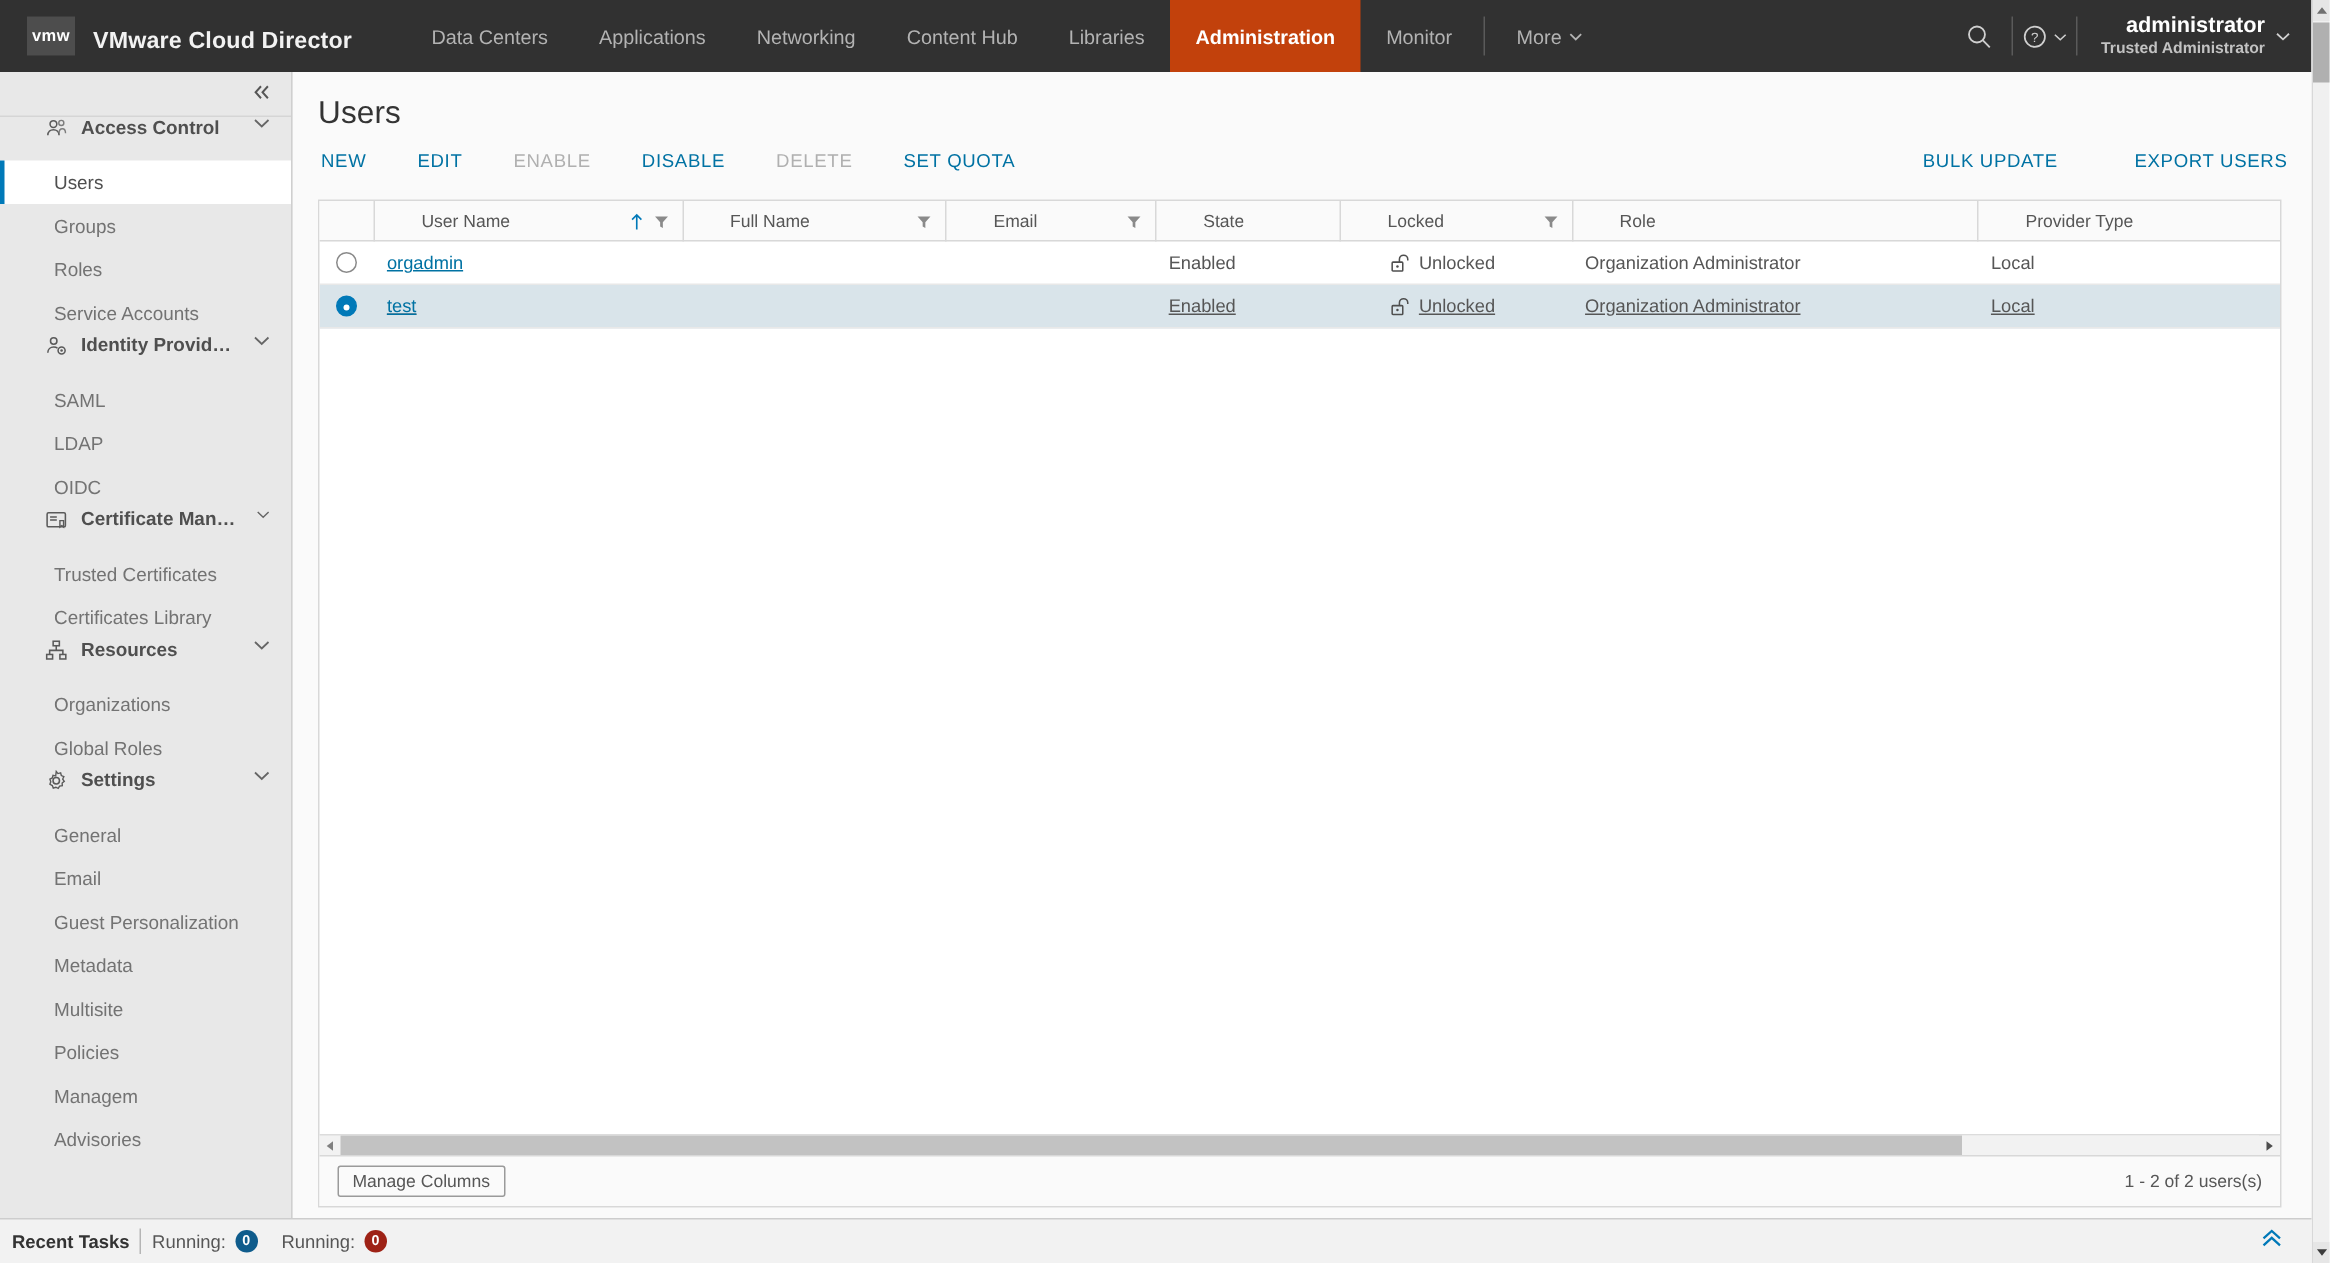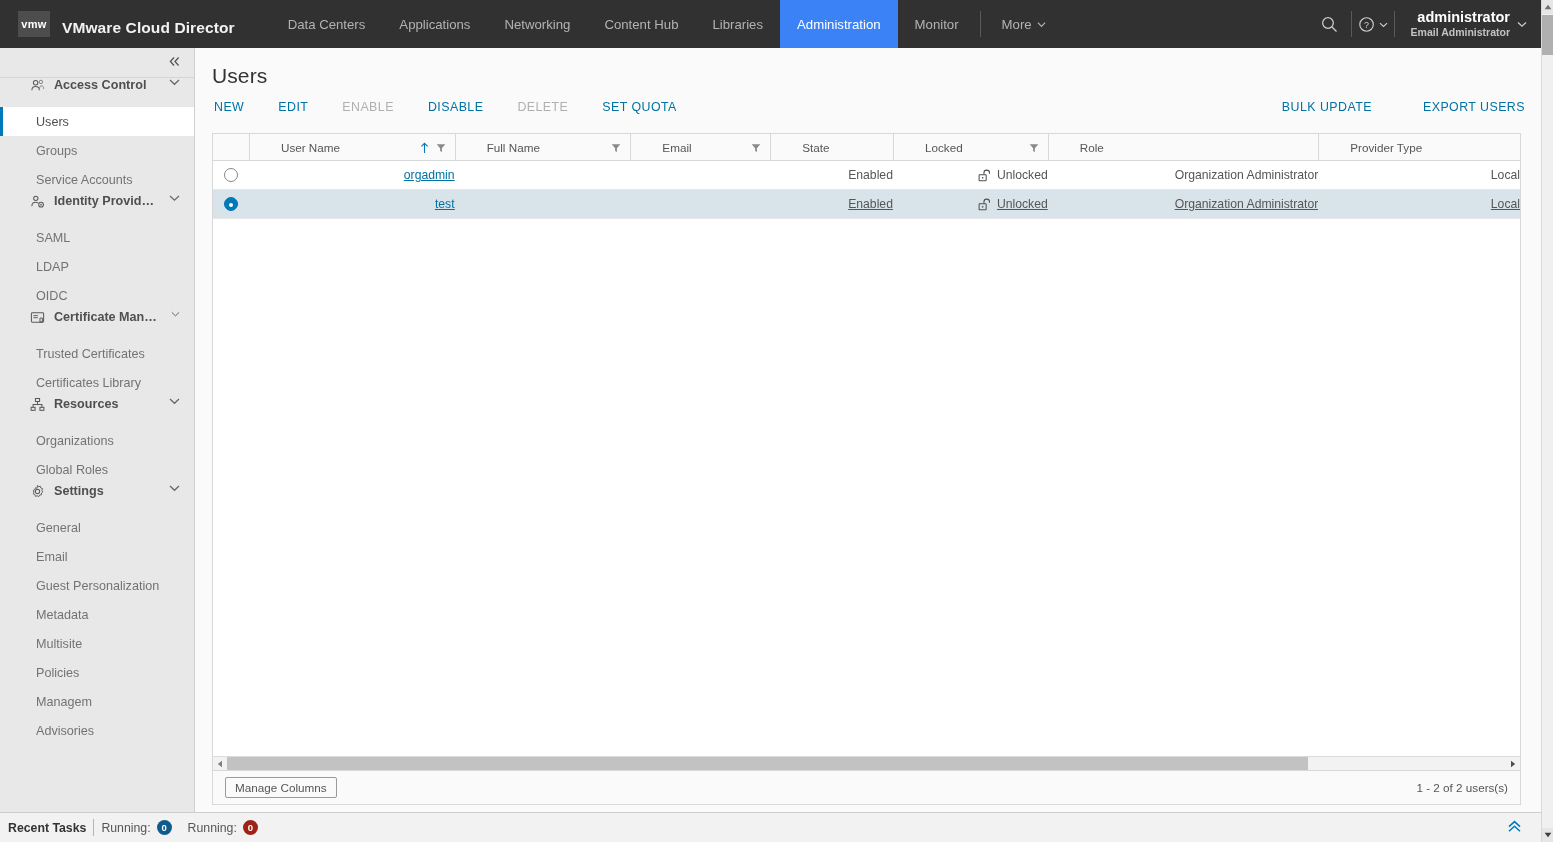--- a/index.html
+++ b/index.html
@@ -24,21 +24,21 @@
   }
   #brand-title {
     color: #f2f2f2; font-size: 15.5px; font-weight: bold;
     margin-left: 12px; letter-spacing: .1px; white-space: nowrap;
   }
   #main-nav { display: flex; align-items: center; height: 48px; margin-left: 36px; }
   .nav-item {
     color: #b3b3b3; font-size: 13.2px; height: 48px; padding: 0 17px;
     display: flex; align-items: center; white-space: nowrap; cursor: pointer;
   }
-  .nav-item.active { background: #3b82f6; color: #ffffff; }
+  .nav-item.active { background: #c2410c; color: #ffffff; font-weight: bold; }
   .nav-sep { width: 1px; height: 26px; background: #5a5a5a; margin: 0 4px; }
   .nav-more { display: flex; align-items: center; gap: 5px; }
 
   #header-right {
     margin-left: auto; display: flex; align-items: center; height: 48px; padding-right: 14px;
   }
   .hdr-icon-btn {
     width: 42px; height: 48px; display: flex; align-items: center;
     justify-content: center; cursor: pointer;
   }
@@ -133,21 +133,21 @@
   .hcell .hlabel { white-space: nowrap; overflow: hidden; margin-left: 22px; }
   .hcell .hicons { margin-left: auto; display: flex; align-items: center; gap: 7px; padding-right: 9px; }
   .sort-asc { color: #0079b8; font-size: 12px; line-height: 1; }
 
   #grid-body { flex: 1; overflow: hidden; position: relative; }
   .grow {
     display: flex; height: 29px; align-items: center;
     border-bottom: 1px solid #e8e8e8; font-size: 12.2px; color: #565656;
   }
   .grow.selected { background: #d9e4ea; text-decoration: underline; }
-  .gcell { display: flex; align-items: center; height: 29px; padding-left: 9px; overflow: hidden; white-space: nowrap; justify-content: flex-end; }
+  .gcell { display: flex; align-items: center; height: 29px; padding-left: 9px; overflow: hidden; white-space: nowrap; }
   .cell-link { color: #0072a3; text-decoration: underline; cursor: pointer; }
   .lock-cell { display: flex; align-items: center; gap: 6px; }
 
   .radio-cell { display: flex; align-items: center; justify-content: center; }
   .radio {
     width: 14px; height: 14px; border-radius: 50%; border: 1px solid #8a8a8a;
     background: #fff; cursor: pointer; display: block; position: relative;
   }
   .radio.checked { background: #0079b8; border-color: #0079b8; }
   .radio.checked::after {
@@ -233,21 +233,21 @@
         <text x="9" y="13.6" font-size="9.4" fill="#cfcfcf" text-anchor="middle" font-family="Liberation Sans, sans-serif">?</text>
       </svg>
       <svg width="9" height="9" viewBox="0 0 10 10" style="margin-left:2px">
         <path d="M1 3.5 L5 7.2 L9 3.5" fill="none" stroke="#cfcfcf" stroke-width="1.2"></path>
       </svg>
     </div>
     <div class="hdr-div"></div>
     <div id="user-block">
       <div>
         <div id="user-name">administrator</div>
-        <div id="user-role">Email Administrator</div>
+        <div id="user-role">Trusted Administrator</div>
       </div>
       <svg width="10" height="10" viewBox="0 0 10 10">
         <path d="M1 3.5 L5 7.2 L9 3.5" fill="none" stroke="#cfcfcf" stroke-width="1.2"></path>
       </svg>
     </div>
   </div>
 </div>
 
 <div id="page-scrollbar">
   <div class="sb-arrow">
@@ -280,20 +280,21 @@
       <circle cx="11.6" cy="4.2" r="1.8" fill="none" stroke="#7d7d7d" stroke-width="1"></circle>
       <path d="M10 11.6 c0-2 1-3.2 2.4-3.2 s2.2 1.2 2.2 3.2" fill="none" stroke="#7d7d7d" stroke-width="1"></path>
     </svg>
     <span class="g-label">Access Control</span>
     <svg class="g-chev" width="11" height="8" viewBox="0 0 11 8">
       <path d="M1 2 L5.5 6.3 L10 2" fill="none" stroke="#666" stroke-width="1.2"></path>
     </svg>
   </div>
   <div class="nav-child selected">Users</div>
   <div class="nav-child">Groups</div>
+  <div class="nav-child">Roles</div>
   <div class="nav-child">Service Accounts</div>
 
   <div class="nav-group">
     <svg class="nav-icon" viewBox="0 0 16 16">
       <circle cx="6.2" cy="4.6" r="2.3" fill="none" stroke="#5a5a5a" stroke-width="1.1"></circle>
       <path d="M2 13 c0-2.6 1.9-4.1 4.2-4.1 c1.1 0 2 .3 2.7 .9" fill="none" stroke="#5a5a5a" stroke-width="1.1"></path>
       <circle cx="11.8" cy="11.4" r="2.5" fill="none" stroke="#5a5a5a" stroke-width="1.1"></circle>
       <circle cx="11.8" cy="11.4" r="0.9" fill="#5a5a5a"></circle>
     </svg>
     <span class="g-label">Identity Providers</span>

